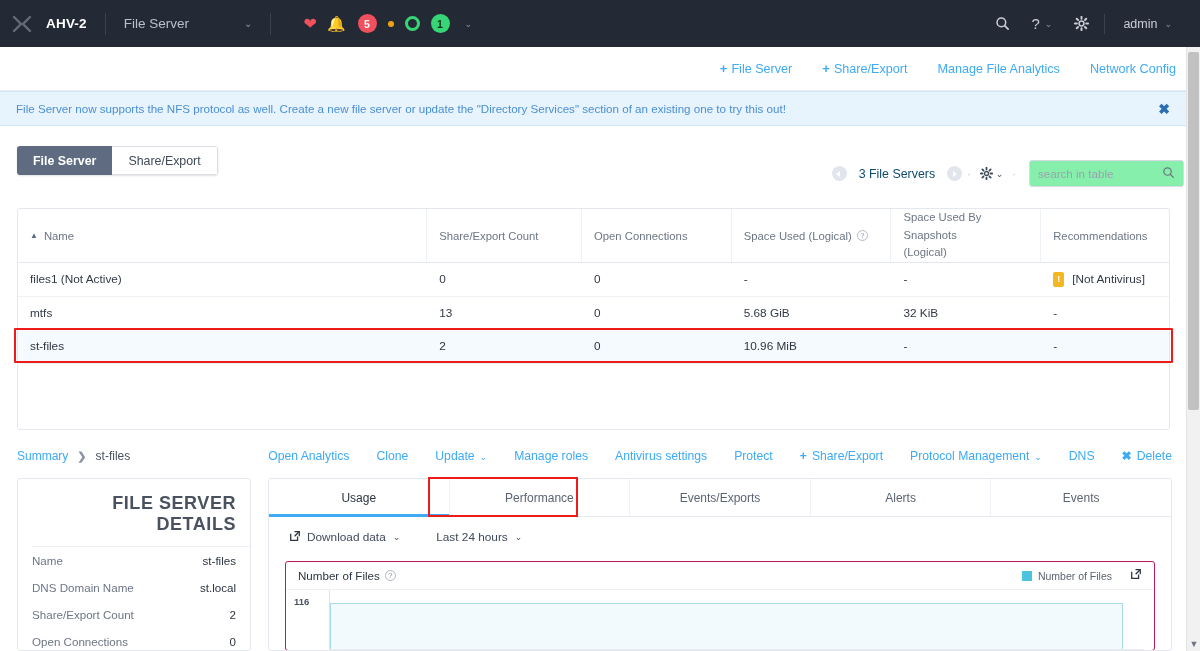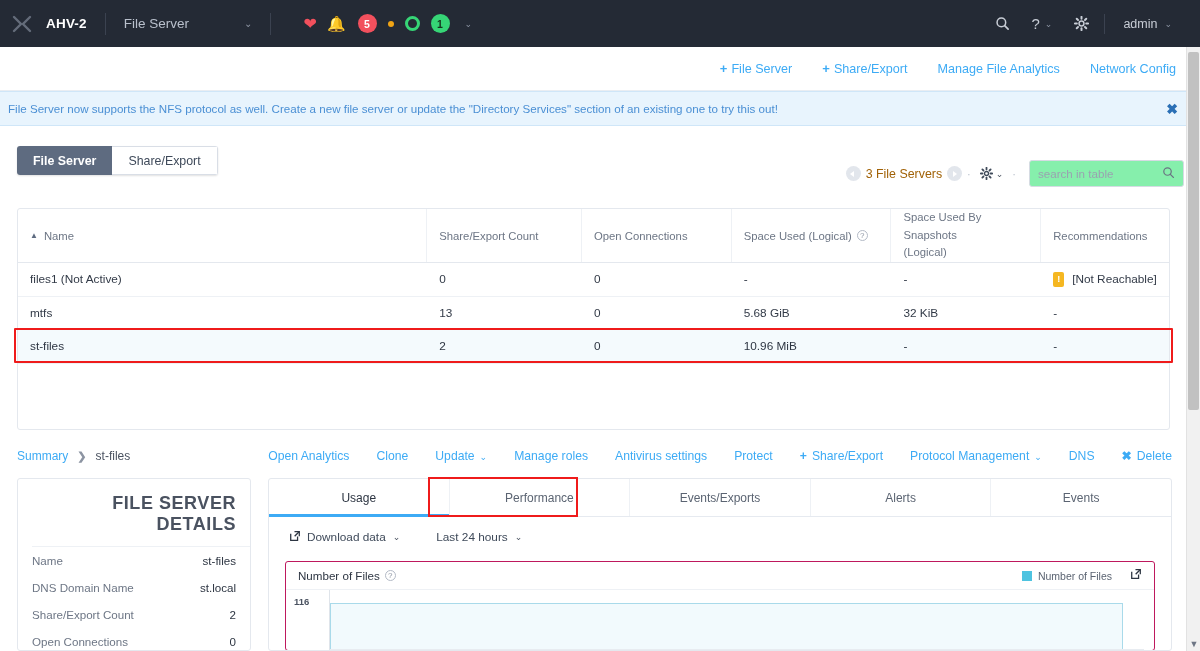--- a/index.html
+++ b/index.html
@@ -47,38 +47,38 @@
     background:#fff; display:flex; align-items:center; justify-content:flex-end;
     padding-right:10px; border-bottom:1px solid #e9edf2;
   }
   .alink { color:#3dabf5; font-size:12.6px; margin-left:30px; cursor:pointer; white-space:nowrap; }
   .alink .plus { font-weight:bold; margin-right:4px; font-size:13px; }
 
   
   .banner {
     position:absolute; left:0; top:91px; width:1186px; height:35px;
     background:#e8f4fd; border-top:1px solid #cfe6f8; border-bottom:1px solid #cfe6f8;
-    display:flex; align-items:center; padding:0 8px;
+    display:flex; align-items:center; padding:0 16px;
   }
   .banner-text { color:#4a8fd4; font-size:11.6px; }
   .banner-close { margin-left:auto; color:#2a6fb5; font-size:14px; font-weight:bold; cursor:pointer; }
 
   
   .seg { position:absolute; left:17px; top:146px; display:flex; border-radius:3px; overflow:hidden;
          box-shadow:0 1px 2px rgba(0,0,0,.12); }
   .seg-btn { padding:0 16px; height:29px; display:flex; align-items:center; font-size:12.4px; cursor:pointer; }
   .seg-btn.on { background:#5e6b80; color:#fff; font-weight:bold; }
   .seg-btn.off { background:#fff; color:#3f4a5a; border:1px solid #d9dee6; border-left:none; }
 
   .tbar { position:absolute; right:16px; top:160px; display:flex; align-items:center; gap:0; }
   .circ-btn { width:15px; height:15px; border-radius:50%; background:#e2e6ec; display:inline-block; position:relative;}
   .circ-btn:after{ content:''; position:absolute; width:0;height:0; }
   .circ-l:after{ border-top:3px solid transparent;border-bottom:3px solid transparent;border-right:4px solid #fff; left:4px; top:4.5px;}
   .circ-r:after{ border-top:3px solid transparent;border-bottom:3px solid transparent;border-left:4px solid #fff; left:6px; top:4.5px;}
-  .count-label { font-size:12.4px; color:#a16207; margin:0 5px; }
+  .count-label { font-size:12.4px; color:#0c4a6e; margin:0 12px; }
   .tdot { color:#b9c0cc; font-size:11px; margin:0 5px; }
   .gear-wrap { color:#3f4a5a; font-size:13px; display:flex; align-items:center; margin:0 4px;}
   .gear-wrap .caret{ color:#4a5260; margin-left:3px; font-size:9px;}
   .search-box {
     margin-left:8px; width:155px; height:27px; border:1px solid #d6dbe3; border-radius:3px;
     display:flex; align-items:center; padding:0 8px; background:#86efac;
   }
   .search-box input { border:none; outline:none; width:100%; font-size:11.6px; color:#3f4a5a; font-family:"Liberation Sans",sans-serif; background:transparent; }
   .search-box input::placeholder { color:#9aa2b0; }
   .search-box .mag { color:#6b7483; font-size:12px; }
@@ -302,21 +302,21 @@
     </div>
 
     <div class="trow">
       <div class="td c1">files1 (Not Active)</div>
       <div class="td c2">0</div>
       <div class="td c3">0</div>
       <div class="td c4">-</div>
       <div class="td c5">-</div>
       <div class="td c6">
         <span class="warn-chip">!</span>
-        <span>[Not Reachable]</span>
+        <span>[Not Antivirus]</span>
       </div>
     </div>
 
     <div class="trow">
       <div class="td c1">mtfs</div>
       <div class="td c2">13</div>
       <div class="td c3">0</div>
       <div class="td c4">5.68 GiB</div>
       <div class="td c5">32 KiB</div>
       <div class="td c6">-</div>

